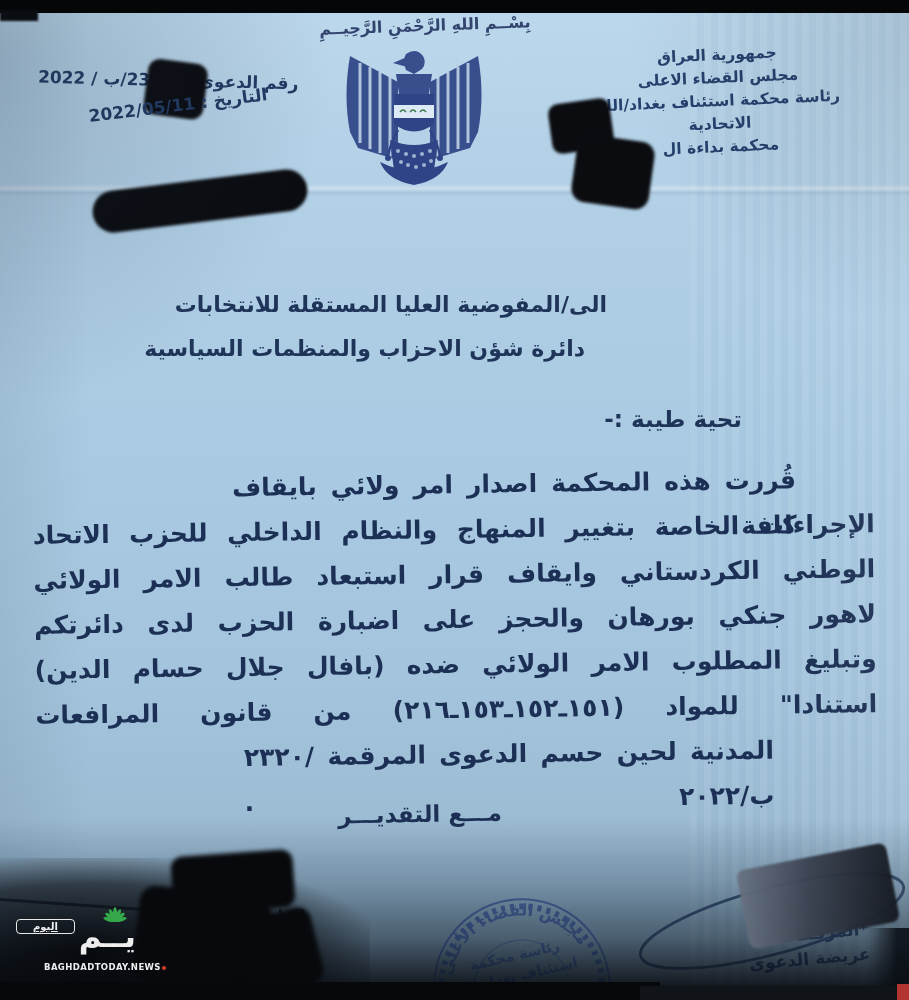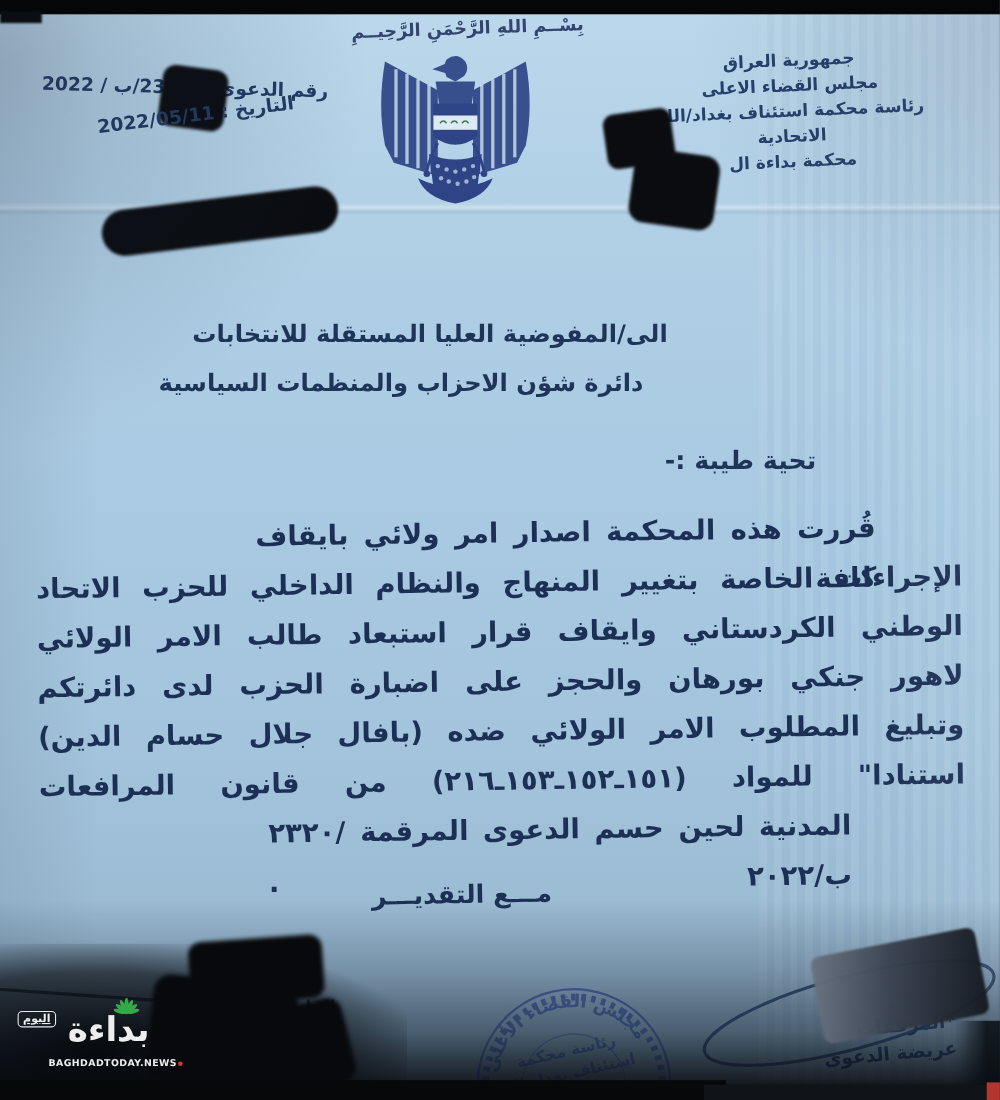--- a/index.html
+++ b/index.html
@@ -85,21 +85,21 @@
   .band-left{position:absolute;left:0;top:982px;width:660px;height:18px;background:#06080a;}
   .band-right{position:absolute;left:640px;top:986px;width:269px;height:14px;background:#101317;}
   .red-corner{position:absolute;left:897px;top:984px;width:12px;height:16px;background:#b23530;}
 
   
   .watermark{position:absolute;left:16px;top:916px;width:120px;color:rgba(255,255,255,.93);z-index:30;}
   .wm-ar{position:relative;direction:rtl;height:44px;}
   .wm-main{font-size:31px;font-weight:bold;line-height:40px;letter-spacing:-1px;
     text-shadow:0 0 3px rgba(0,0,0,.35);}
   .wm-badge{position:absolute;left:0;top:3px;font-size:10px;font-weight:bold;
-    border:1.5px solid rgba(255,255,255,.9);border-radius:4px;padding:1px 4px;text-decoration:underline;}
+    border:1.5px solid rgba(255,255,255,.9);border-radius:4px;padding:1px 16px;text-decoration:underline;}
   .wm-leaf{position:absolute;right:8px;top:-10px;width:26px;height:18px;}
   .wm-latin{font-size:8.5px;font-weight:bold;letter-spacing:.4px;white-space:nowrap;margin-top:2px;margin-left:28px;}
   .wm-dot{display:inline-block;width:4px;height:4px;border-radius:50%;background:#d03c31;margin-left:1px;}
 </style>
 </head>
 <body>
 
 <div class="page">
 
   <div class="overlay streaks"></div>
@@ -235,21 +235,21 @@
 
   <div class="band-left"></div>
   <div class="band-right"></div>
   <div class="red-corner"></div>
 
   <div class="topbar"></div>
   <div class="topbar-nub"></div>
 
   <div class="watermark">
     <div class="wm-ar">
-      <span class="wm-main">بداءة</span>
+      <span class="wm-main">يــم</span>
       <span class="wm-badge">اليوم</span>
       <span class="wm-leaf">
         <svg viewBox="0 0 26 18" width="26" height="18">
           <g fill="#35a94a">
             <ellipse cx="13" cy="8" rx="2" ry="7"></ellipse>
             <ellipse cx="13" cy="9" rx="2" ry="7" transform="rotate(25 13 15)"></ellipse>
             <ellipse cx="13" cy="9" rx="2" ry="7" transform="rotate(-25 13 15)"></ellipse>
             <ellipse cx="13" cy="9" rx="2" ry="6.5" transform="rotate(50 13 15)"></ellipse>
             <ellipse cx="13" cy="9" rx="2" ry="6.5" transform="rotate(-50 13 15)"></ellipse>
             <ellipse cx="13" cy="9" rx="2" ry="6" transform="rotate(75 13 15)"></ellipse>

